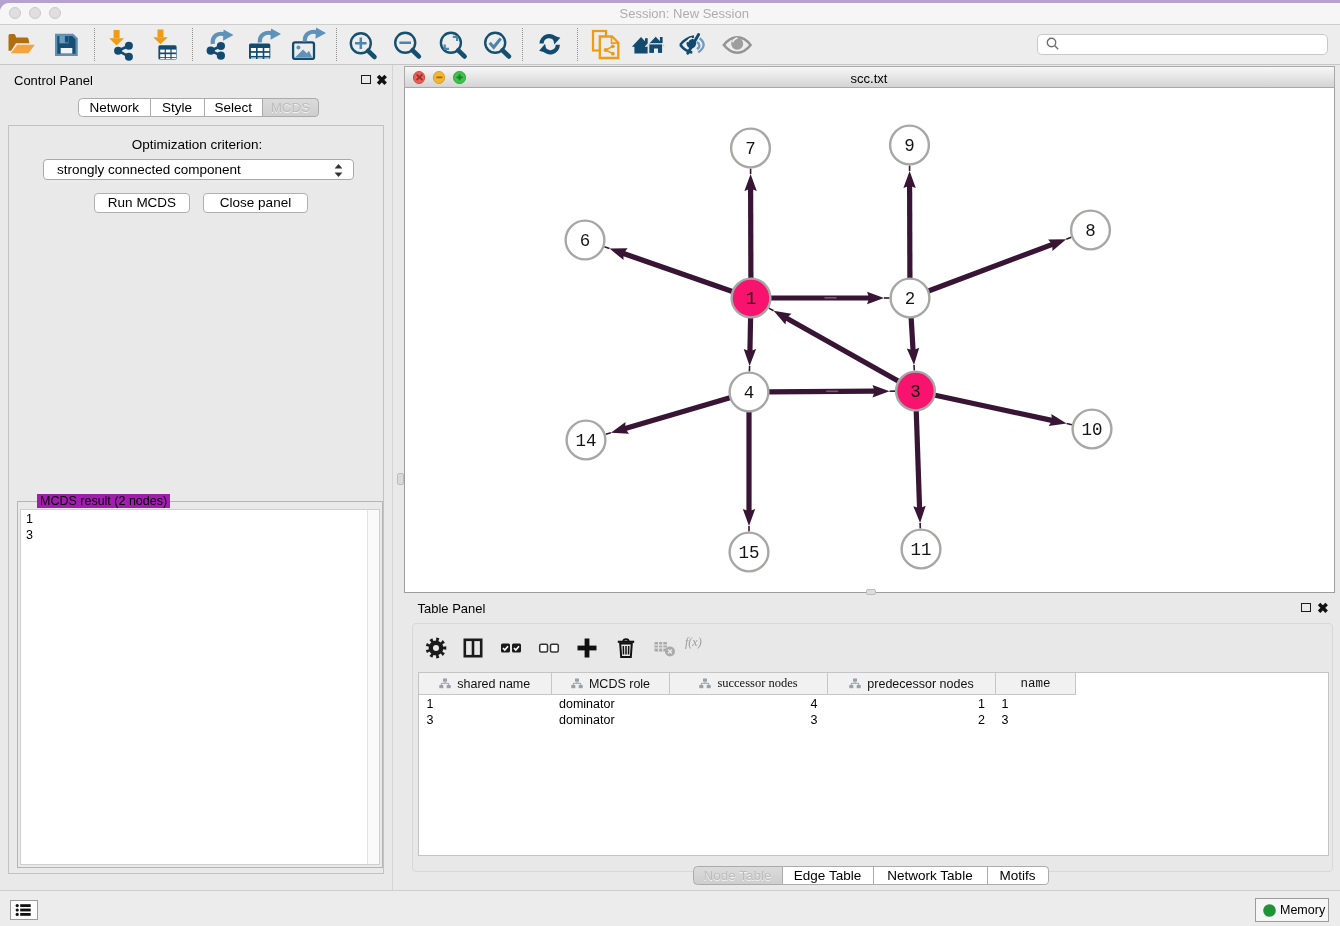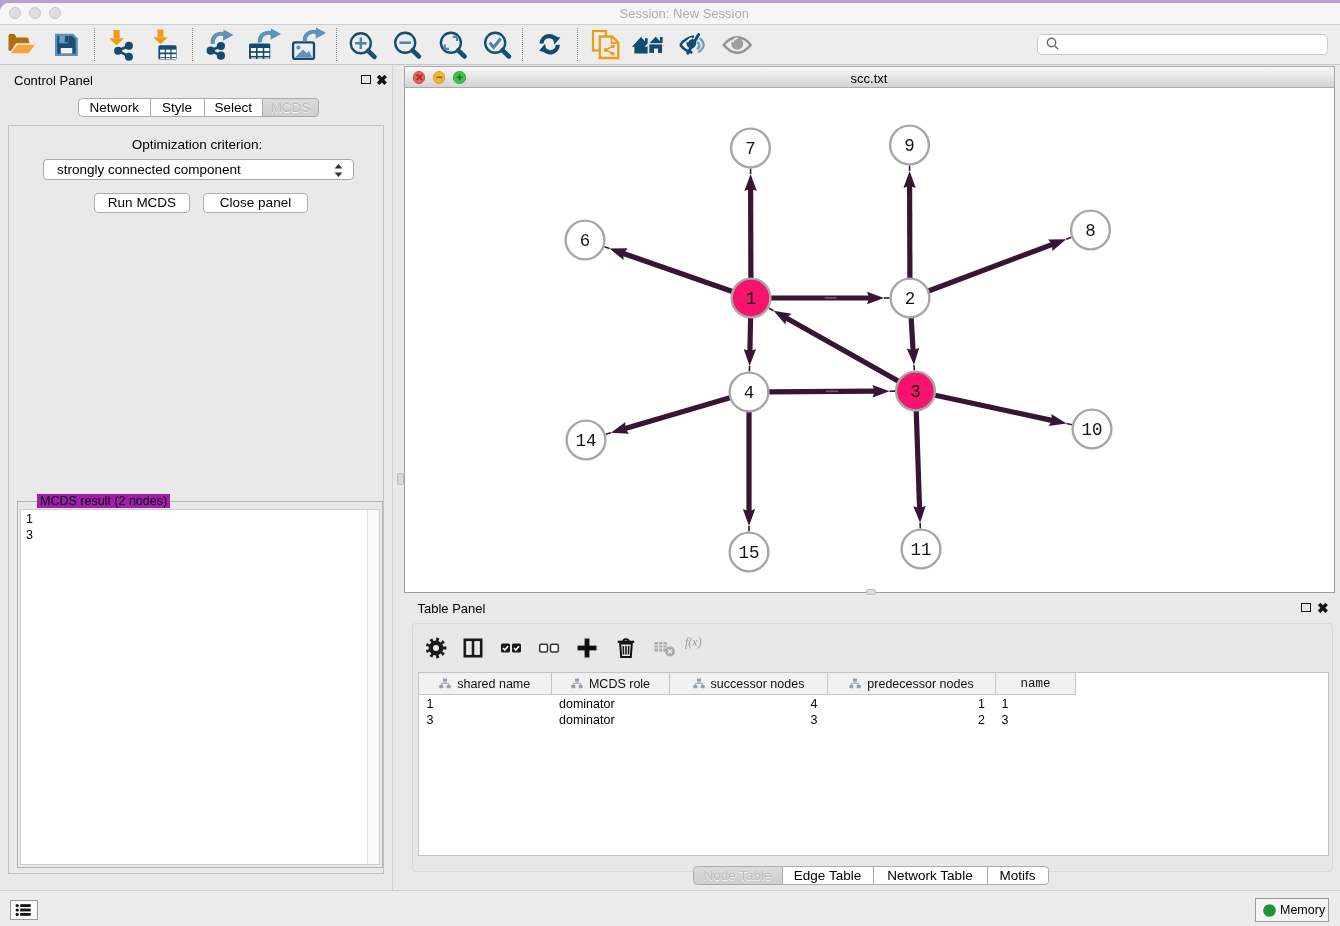--- a/index.html
+++ b/index.html
@@ -358,21 +358,21 @@
             <path d="M6 3.7 V5.3 M2.3 7 V5.3 H9.7 V7" stroke="#98a1ab" fill="none" stroke-width="1"></path>
           </svg>shared name</div>
       <div class="th" style="left:133.5px;width:118px;"><svg width="12" height="11" viewBox="0 0 12 11">
             <g fill="#98a1ab">
               <rect x="4" y="0.5" width="4" height="3.2"></rect>
               <rect x="0.3" y="7" width="4" height="3.2"></rect>
               <rect x="7.7" y="7" width="4" height="3.2"></rect>
             </g>
             <path d="M6 3.7 V5.3 M2.3 7 V5.3 H9.7 V7" stroke="#98a1ab" fill="none" stroke-width="1"></path>
           </svg>MCDS role</div>
-      <div class="th" style="left:251.5px;width:158px;"><svg width="12" height="11" viewBox="0 0 12 11">
+      <div class="th" style="left:251.5px;width:158px;font-family:Liberation Serif, serif;"><svg width="12" height="11" viewBox="0 0 12 11">
             <g fill="#98a1ab">
               <rect x="4" y="0.5" width="4" height="3.2"></rect>
               <rect x="0.3" y="7" width="4" height="3.2"></rect>
               <rect x="7.7" y="7" width="4" height="3.2"></rect>
             </g>
             <path d="M6 3.7 V5.3 M2.3 7 V5.3 H9.7 V7" stroke="#98a1ab" fill="none" stroke-width="1"></path>
           </svg>successor nodes</div>
       <div class="th" style="left:409.5px;width:168px;"><svg width="12" height="11" viewBox="0 0 12 11">
             <g fill="#98a1ab">
               <rect x="4" y="0.5" width="4" height="3.2"></rect>

